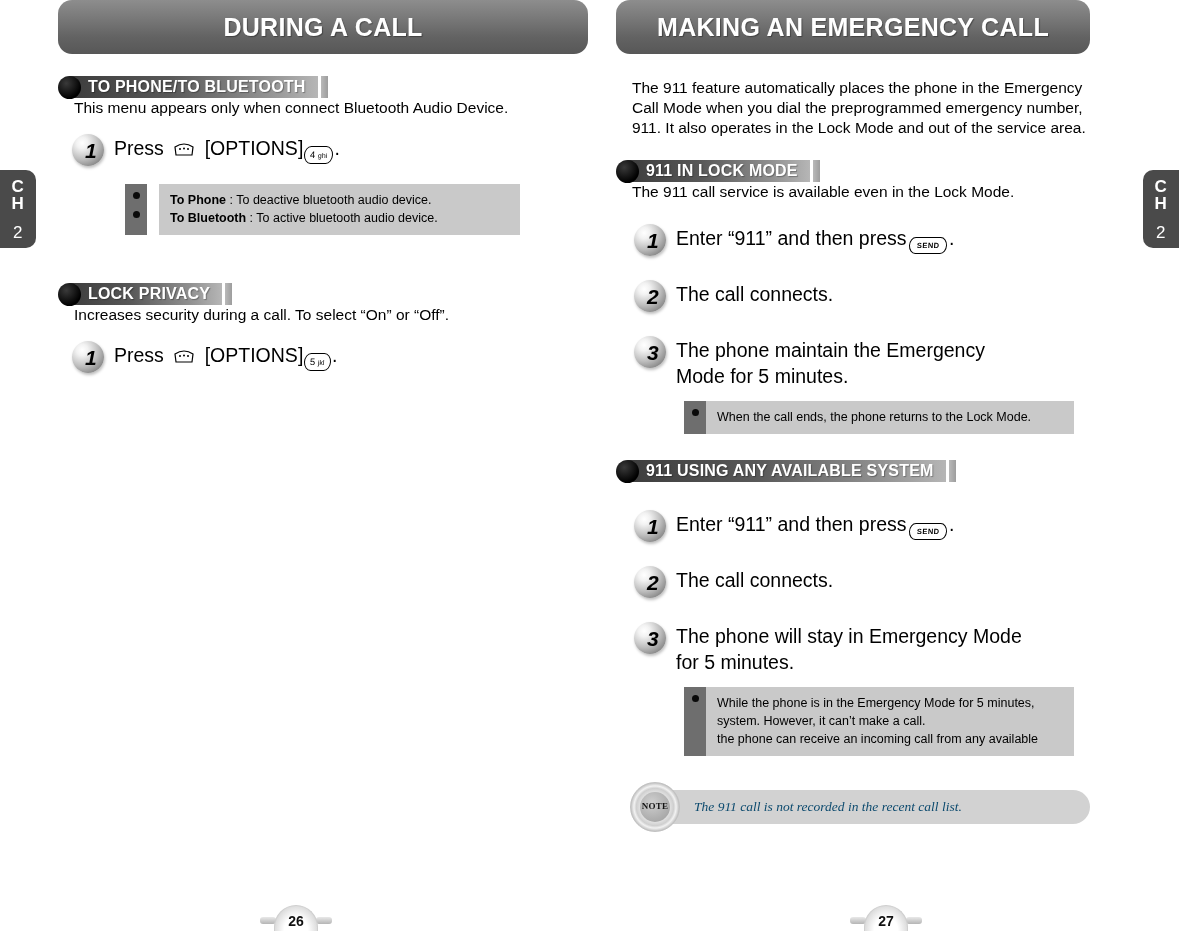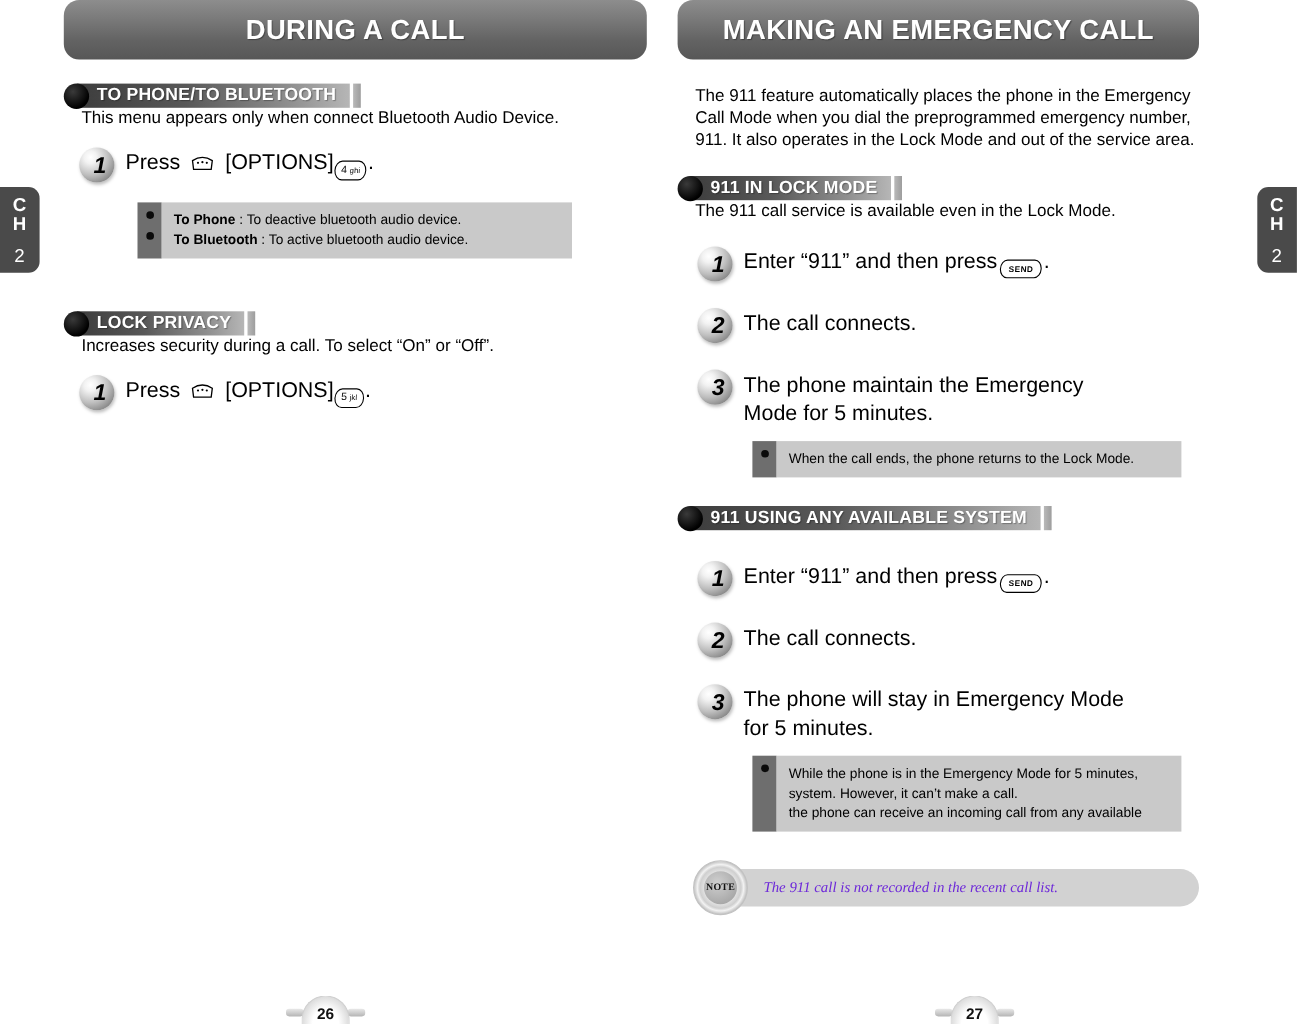--- a/index.html
+++ b/index.html
@@ -246,21 +246,21 @@
     margin-left: -8px;
     flex: 1 1 auto;
     height: 34px;
     background: #d2d2d2;
     border-radius: 0 17px 17px 0;
     display: flex;
     align-items: center;
     padding-left: 22px;
     font-size: 13.5px;
     font-style: italic;
-    color: #6d28d9;
+    color: #0c4a6e;
   }
 
   
   .pagenum {
     position: absolute;
     bottom: 4px;
     width: 72px;
     height: 26px;
   }
   .pagenum .wing {
@@ -333,21 +333,21 @@
             <path d="M3 13 L2 5 Q11 -1 20 5 L19 13 Z" fill="#ffffff" stroke="#000000" stroke-width="1.2"></path>
             <circle cx="7" cy="7" r="1" fill="#000"></circle>
             <circle cx="11" cy="6.4" r="1" fill="#000"></circle>
             <circle cx="15" cy="7" r="1" fill="#000"></circle>
           </svg>
         </span>
         <span>[OPTIONS]</span><span class="key-num"><span>4</span> <span class="kn-sub">ghi</span></span><span>.</span>
       </div>
     </div>
 
-    <div class="info-box" style="margin-left:67px; width:395px;">
+    <div class="info-box" style="margin-left:67px; width:395px;gap:12px;">
       <div class="info-bullets">
         <div class="bdot"></div>
         <div class="bdot"></div>
       </div>
       <div class="info-body">
         <div class="ln"><b>To Phone</b><span> : To deactive bluetooth audio device.</span></div>
         <div class="ln"><b>To Bluetooth</b><span> : To active bluetooth audio device.</span></div>
       </div>
     </div>
   </div>

